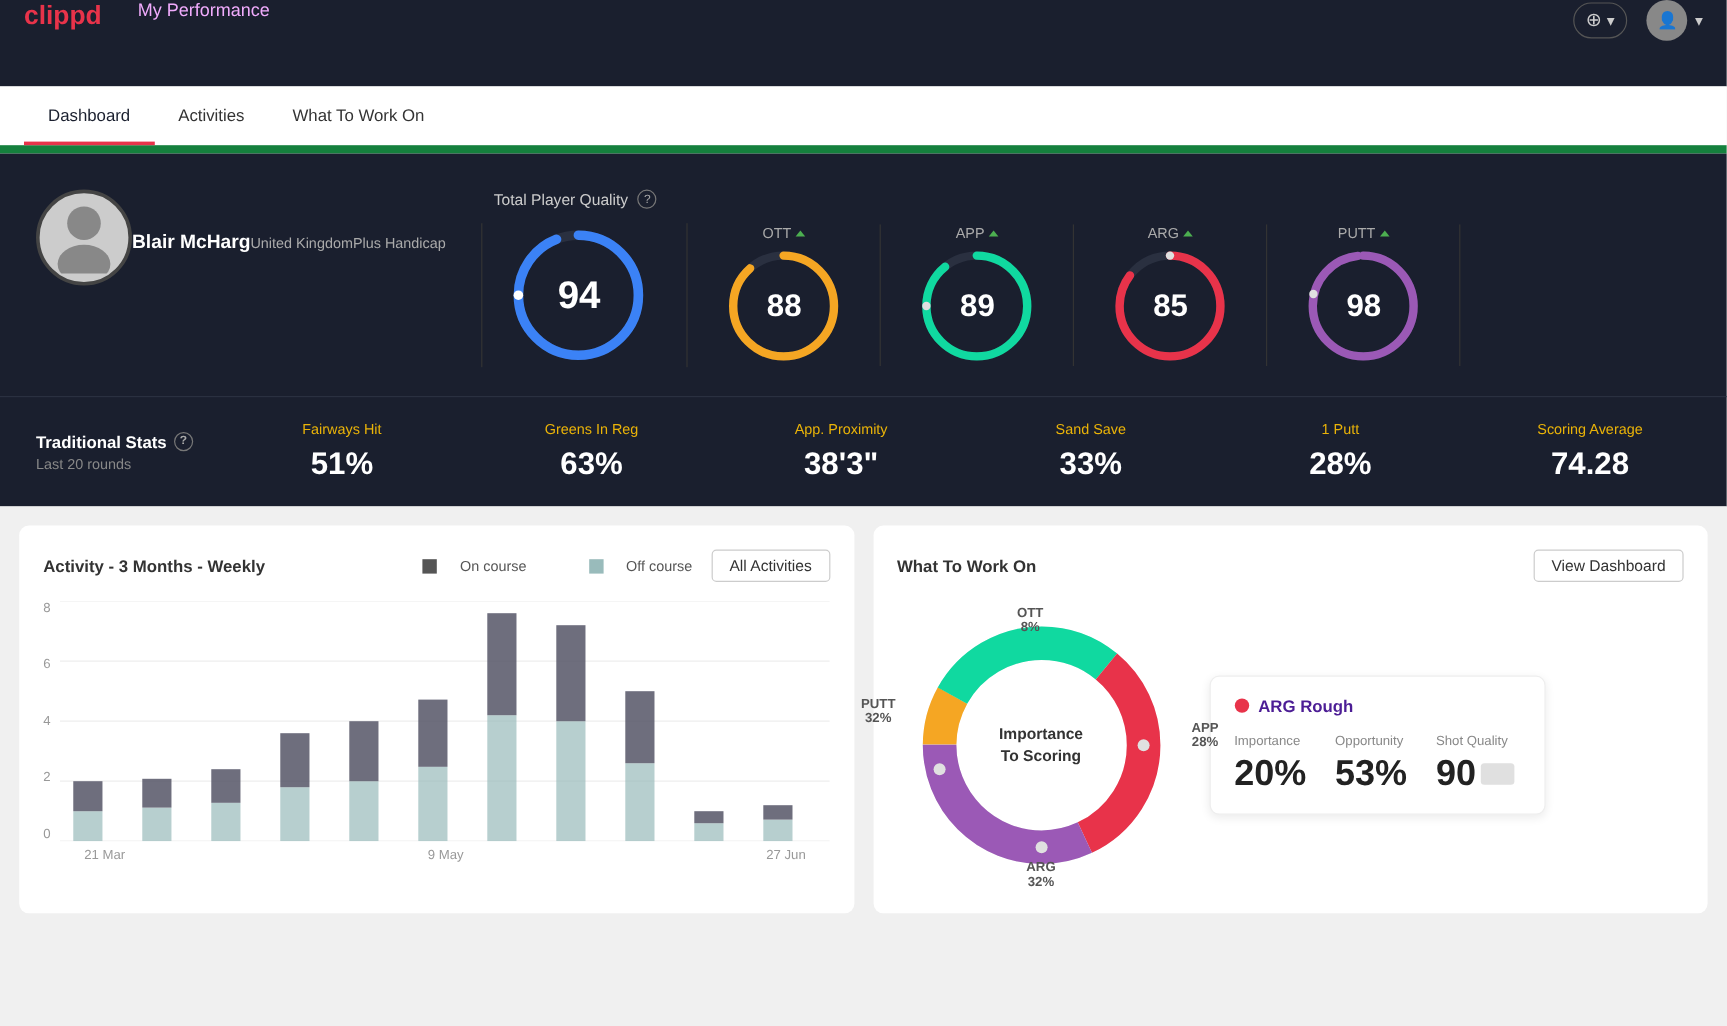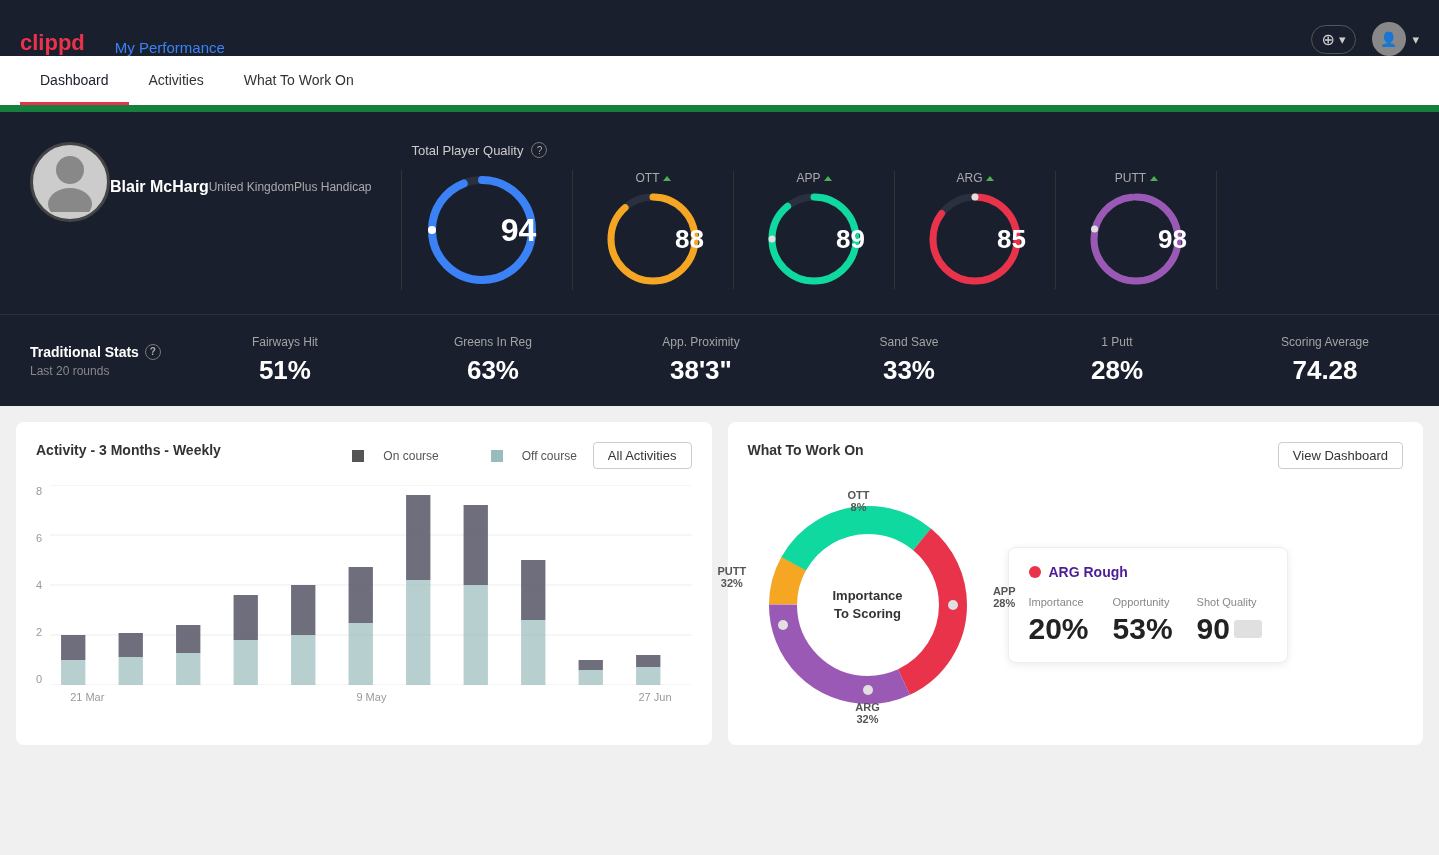--- a/index.html
+++ b/index.html
@@ -2,34 +2,33 @@
 <html><head>
   <meta charset="utf-8">
   <style>
     * { box-sizing: border-box; margin: 0; padding: 0; }
     body { font-family: -apple-system, BlinkMacSystemFont, 'Segoe UI', Arial, sans-serif; background: #f0f0f0; color: #fff; }
 
     
     .top-nav {
       background: #1a1f2e;
       display: flex;
-      align-items: flex-end;
+      align-items: flex-start;
       padding: 0 20px;
-      height: 56px;
+      height: 72px;
     }
     .logo {
       font-size: 22px;
       font-weight: 700;
       color: #e8334a;
       margin-right: 30px;
     }
     .nav-title {
-      color: #3b82f6;
+      color: #f0abfc;
       font-size: 15px;
-      margin-top: 28px;
     }
     .nav-right {
       margin-left: auto;
       display: flex;
       align-items: center;
       gap: 16px;
     }
     .nav-add-btn {
       background: none;
       border: 1.5px solid #555;
@@ -182,21 +181,20 @@
     .gauge-circle svg {
       transform: rotate(-90deg);
     }
     .gauge-number {
       position: absolute;
       top: 50%; left: 50%;
       transform: translate(-50%, -50%);
       font-size: 26px;
       font-weight: 700;
       color: #fff;
-      margin-left: 36px;
     }
     .main-gauge {
       width: 120px; height: 120px;
     }
     .main-gauge .gauge-number {
       font-size: 32px;
     }
 
     
     .trad-stats {
@@ -222,21 +220,21 @@
       font-size: 12px;
       color: #888;
       margin-top: 4px;
     }
     .stat-item {
       text-align: center;
       flex: 1;
     }
     .stat-name {
       font-size: 12px;
-      color: #a3a3a3;
+      color: #eab308;
       margin-bottom: 6px;
     }
     .stat-value {
       font-size: 26px;
       font-weight: 700;
       color: #fff;
     }
 
     
     .main-content {
@@ -248,20 +246,21 @@
 
     
     .activity-card {
       background: #fff;
       border-radius: 8px;
       padding: 20px;
       flex: 1;
     }
     .card-header {
       display: flex;
+      align-items: center;
       justify-content: space-between;
       margin-bottom: 16px;
       text-decoration: underline;
     }
     .card-title {
       font-size: 14px;
       font-weight: 600;
       color: #333;
     }
     .legend {

